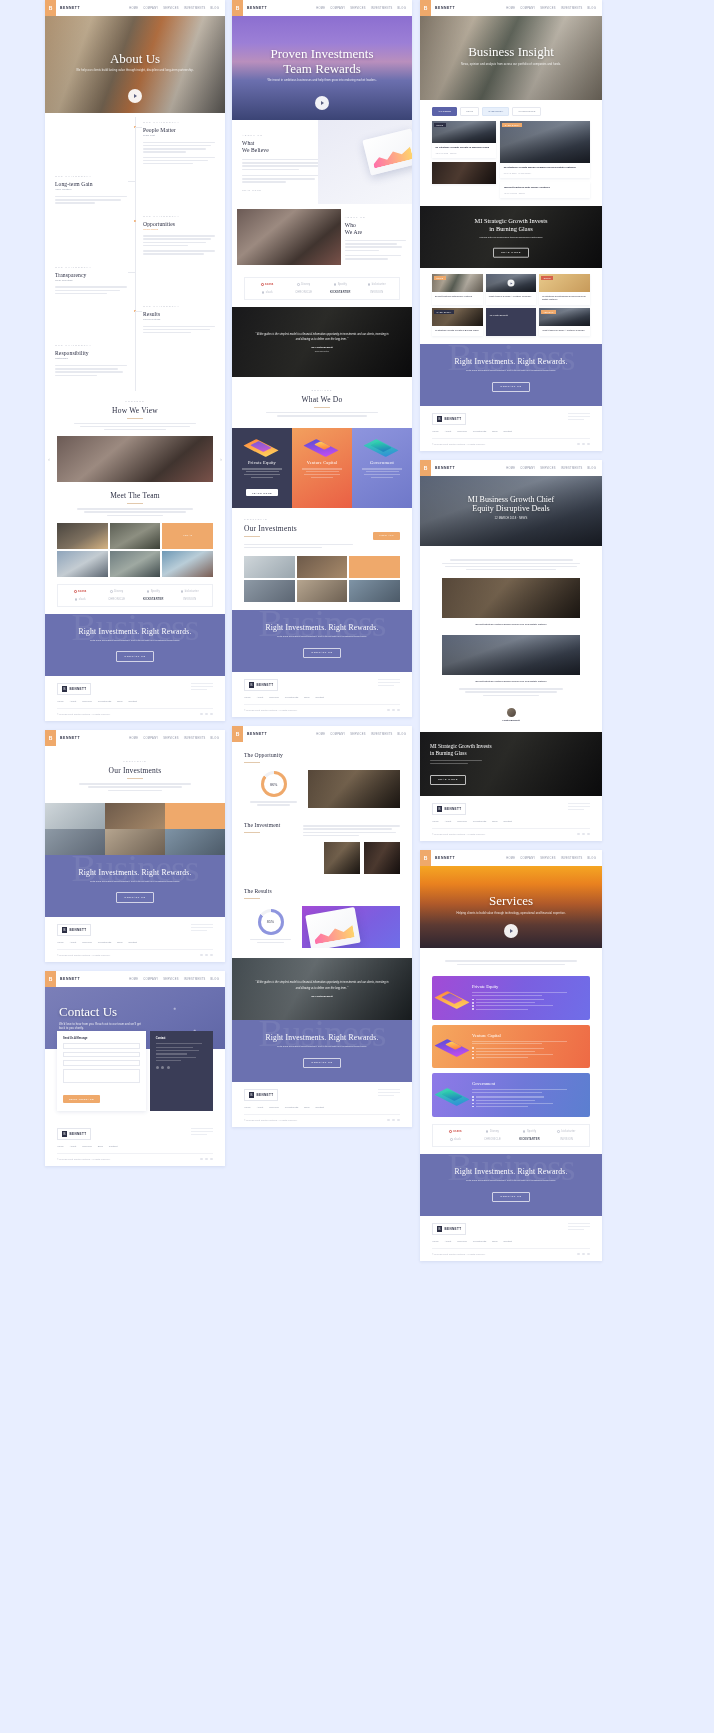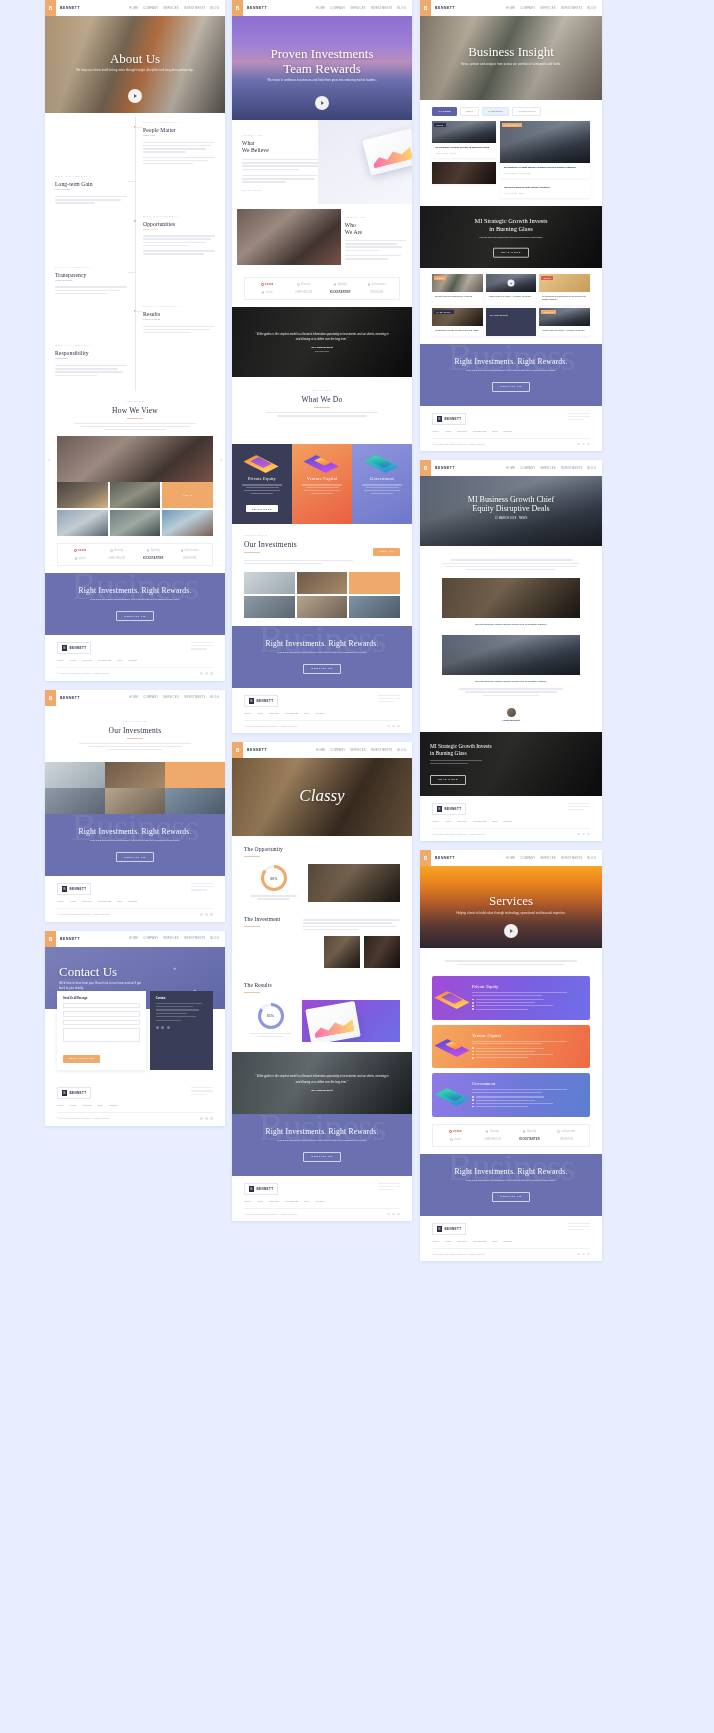--- a/index.html
+++ b/index.html
@@ -503,20 +503,29 @@
             <i style="width:70%"></i>
             <i style="width:40%"></i>
         </div>
       </div>
       <div class="carousel">
         <div class="arw l">‹</div>
         <div class="frame ph p-work"></div>
         <div class="arw r">›</div>
       </div>
 
+      <div class="sec" style="padding-bottom:5px">
+        <div class="h2">Meet The Team</div>
+        <div class="rule"></div>
+        <div class="lines c" style="margin-top:4px">
+          <i style="width:74%"></i>
+            <i style="width:66%"></i>
+            <i style="width:36%"></i>
+        </div>
+      </div>
       <div class="grid3">
         <div class="cell t1"></div>
         <div class="cell t2"></div>
         <div class="cell t3 lbl">View All</div>
         <div class="cell t4"></div>
         <div class="cell t5"></div>
         <div class="cell t6"></div>
       </div>
 
       <div class="logos">
@@ -839,21 +848,21 @@
             </div>
         </div>
       </div>
 
       <div class="ph p-laptop quote" style="height:70px;display:flex;flex-direction:column;justify-content:center">
         <div class="q">“ A litte guides is the simplest model to a financial information opportunity in investments and our clients, investing in and allowing us to define over the long term. ”</div>
         <div class="a">Mr. Foster Bennett</div>
         <div class="r">Chief Executive</div>
       </div>
 
-      <div class="sec" style="padding:12px 12px 26px">
+      <div class="sec" style="padding:12px 12px 10px">
         <div class="eyebrow">SERVICES</div>
         <div class="h2">What We Do</div>
         <div class="rule"></div>
         <div class="lines c" style="margin-top:4px">
             <i style="width:72%"></i>
             <i style="width:58%"></i>
           </div>
       </div>
       <div class="svc3">
         <div class="s a">
@@ -963,25 +972,20 @@
         <div class="logomark">B</div>
         <div class="brand">BENNETT</div>
         <div class="links">
           <span>HOME</span>
           <span>COMPANY</span>
           <span>SERVICES</span>
           <span>INVESTMENTS</span>
           <span>BLOG</span>
         </div>
       </div>
-      <div class="hero ph p-classy" style="height:78px">
-        <div class="htxt">
-          <h1 style="font-size:17px;font-style:italic">Classy</h1>
-        </div>
-      </div>
 
       <div class="sec" style="padding:10px 12px 4px">
         <div class="h3">The Opportunity</div>
         <div class="rule l"></div>
       </div>
       <div style="display:flex;gap:5px;padding:0 12px 8px;align-items:center">
         <div style="flex:0 0 38%;text-align:center">
           <div class="donut" style="background:conic-gradient(#efa96b 0 86%,#f0f1f5 86% 100%);margin:0 auto">
             <div class="in">86%</div>
           </div>

